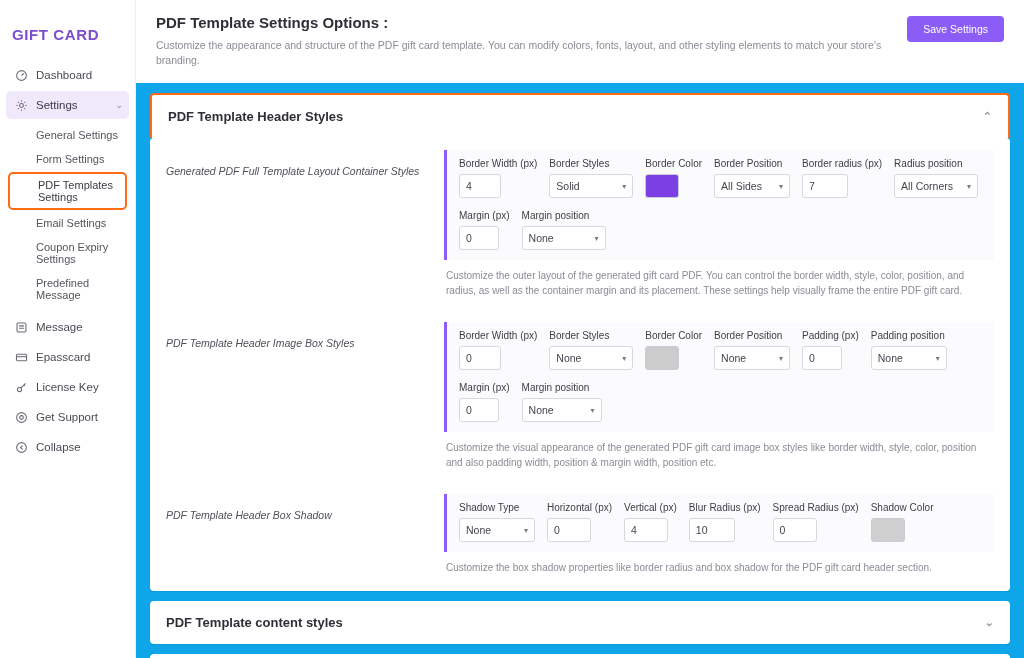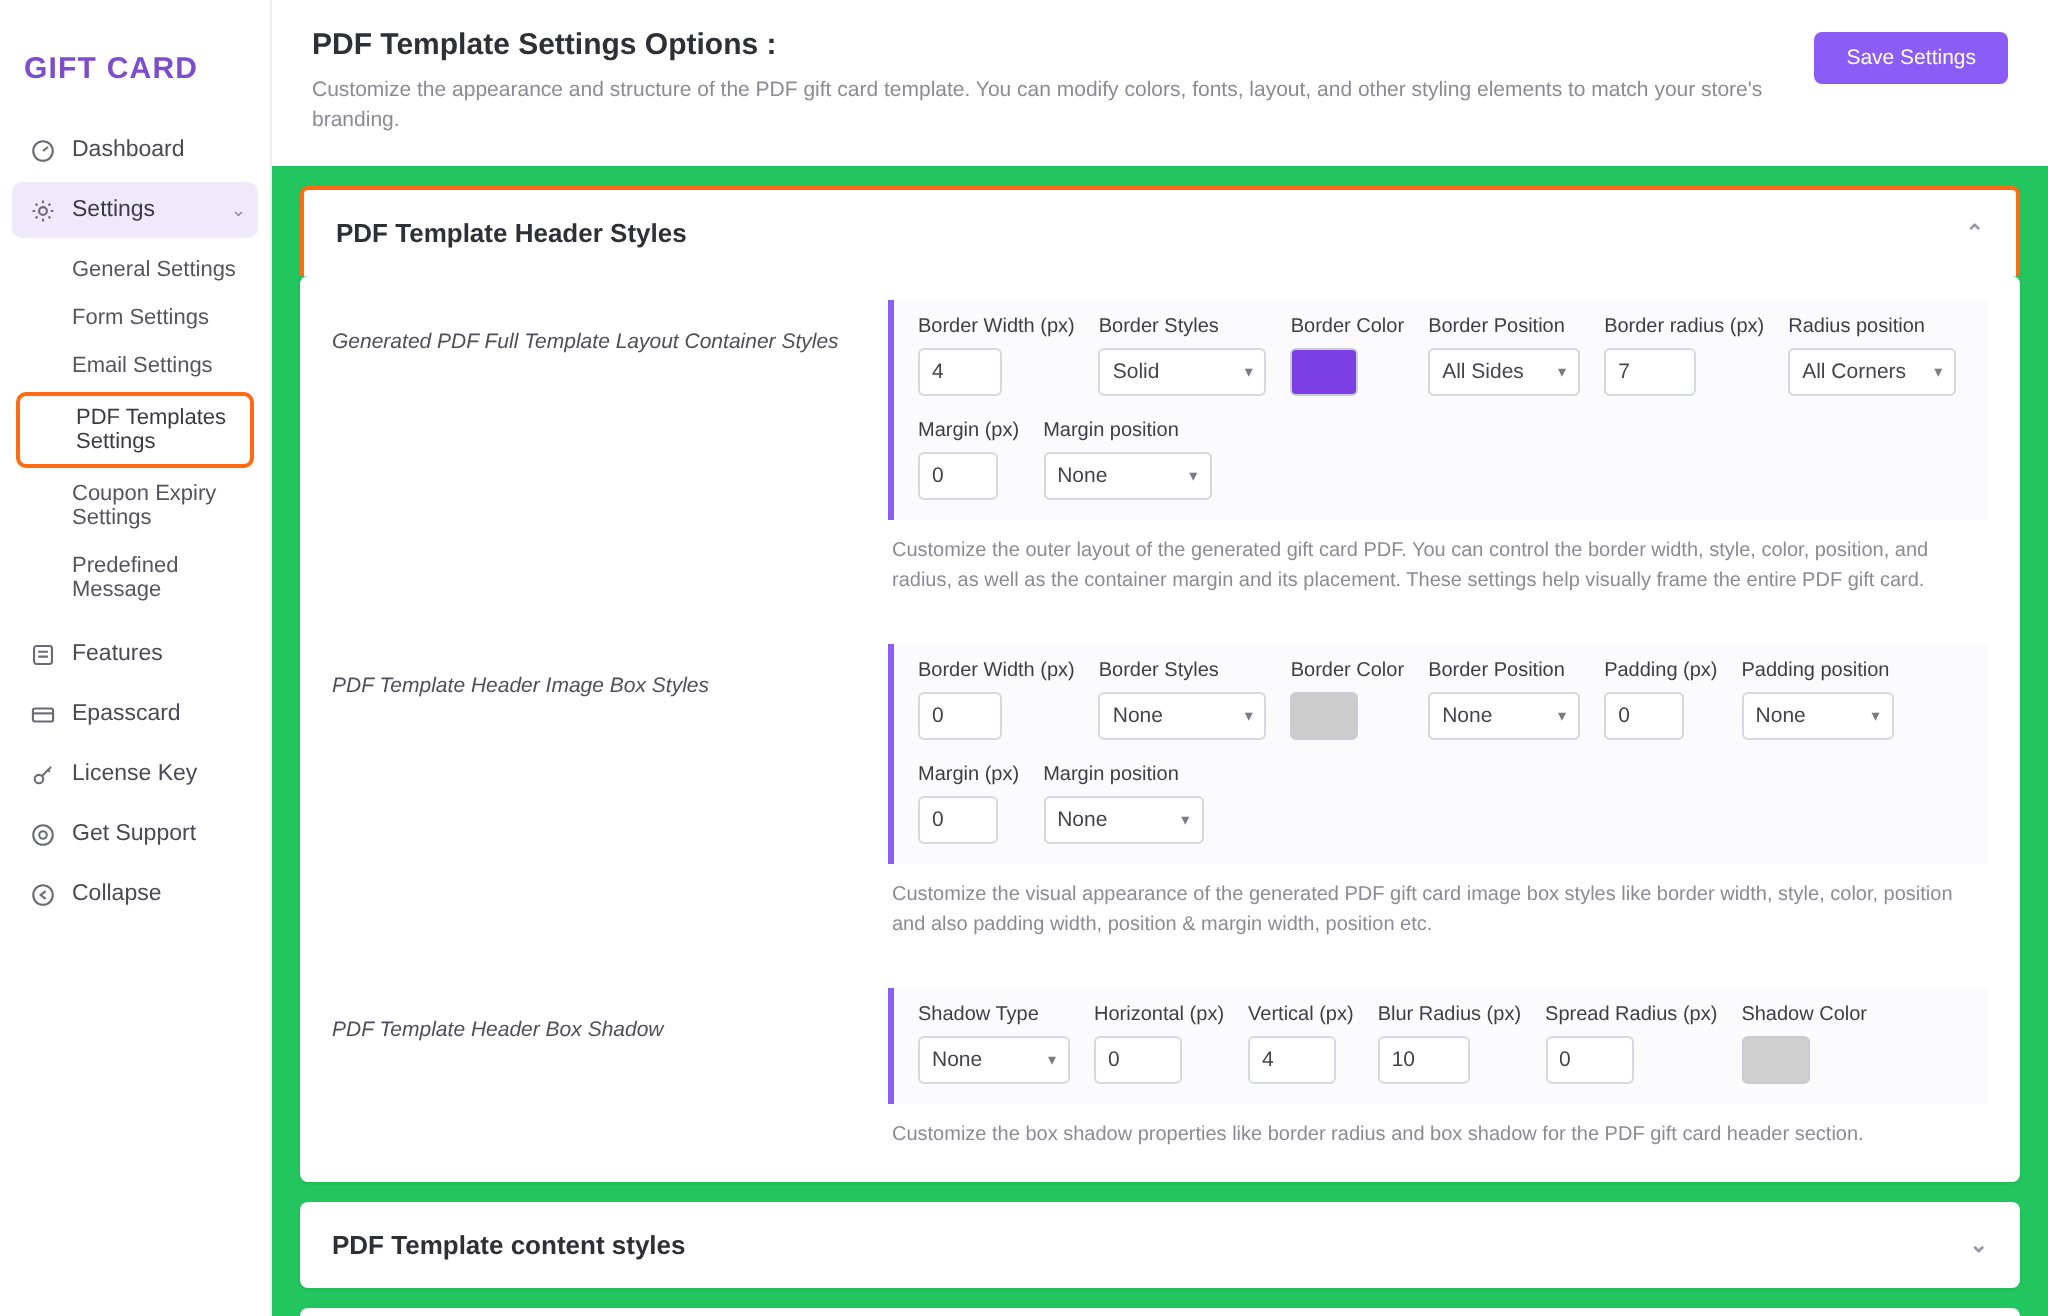--- a/index.html
+++ b/index.html
@@ -65,21 +65,21 @@
   .sub-item.highlight {
     border: 2px solid #ff6a13;
     border-radius: 5px;
     padding: 5px 6px 5px 28px;
     margin: 1px 2px;
     font-weight: normal;
     color: #3a3a45;
   }
 
   
-  .main { flex: 1 1 auto; background: #22c55e; overflow: hidden; position: relative; }
+  .main { flex: 1 1 auto; background: #0ea5e9; overflow: hidden; position: relative; }
   .page-head {
     background: #ffffff;
     padding: 14px 20px 16px 20px;
     display: flex;
     align-items: flex-start;
   }
   .page-head .txt { flex: 1 1 auto; }
   .page-title { font-size: 15px; font-weight: bold; color: #2f2f38; margin-bottom: 7px; }
   .page-sub { font-size: 10.5px; color: #8b8b96; line-height: 1.4; }
   .btn-save-top {
@@ -213,34 +213,34 @@
             <path d="M8 1.6v1.6M8 12.8v1.6M1.6 8h1.6M12.8 8h1.6M3.5 3.5l1.1 1.1M11.4 11.4l1.1 1.1M12.5 3.5l-1.1 1.1M4.6 11.4l-1.1 1.1"></path>
           </svg>
         </span>
         <span>Settings</span>
         <span class="chev">⌄</span>
       </div>
 
       <div class="subnav">
         <div class="sub-item">General Settings</div>
         <div class="sub-item">Form Settings</div>
+        <div class="sub-item highlight">PDF Templates Settings</div>
         <div class="sub-item">Email Settings</div>
-        <div class="sub-item highlight">PDF Templates Settings</div>
         <div class="sub-item">Coupon Expiry Settings</div>
         <div class="sub-item">Predefined Message</div>
       </div>
 
       <div class="nav-item">
         <span class="ico">
           <svg width="13" height="13" viewBox="0 0 16 16" fill="none" stroke="currentColor" stroke-width="1.3">
             <rect x="2.5" y="2.5" width="11" height="11" rx="1.5"></rect>
               <path d="M5 6h6M5 9h6"></path>
           </svg>
         </span>
-        <span>Features</span>
+        <span>Message</span>
       </div>
 
       <div class="nav-item">
         <span class="ico">
           <svg width="13" height="13" viewBox="0 0 16 16" fill="none" stroke="currentColor" stroke-width="1.3">
             <rect x="1.8" y="4" width="12.4" height="8" rx="1.3"></rect>
               <path d="M1.8 7h12.4"></path>
           </svg>
         </span>
         <span>Epasscard</span>

